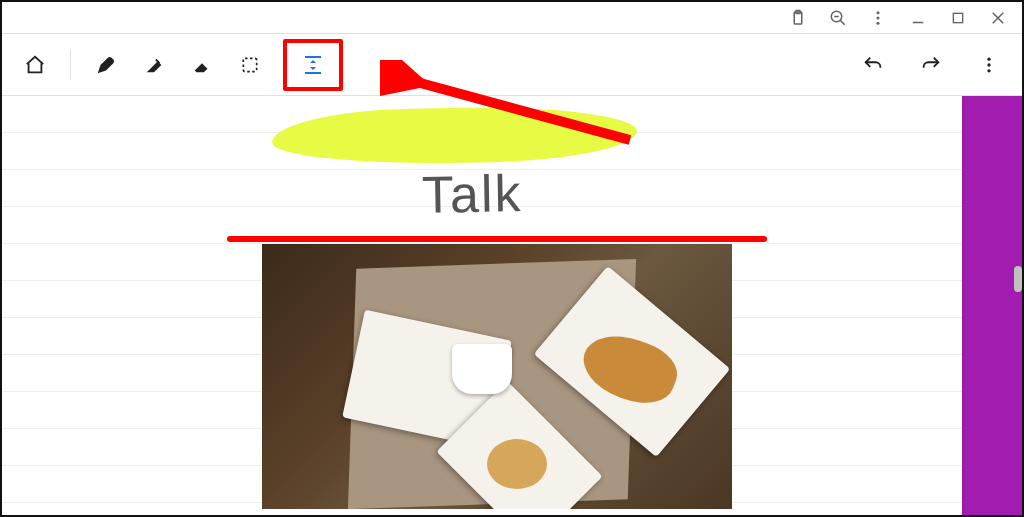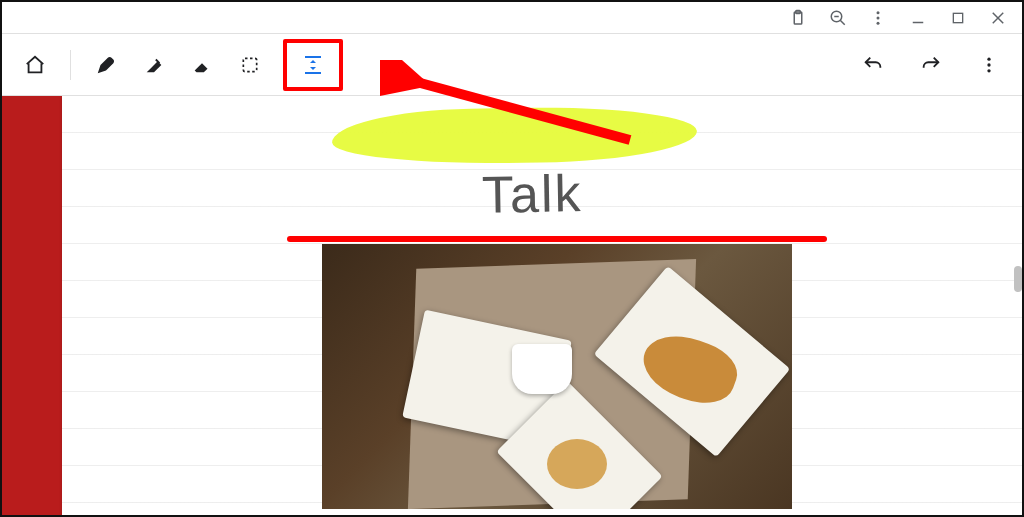--- a/index.html
+++ b/index.html
@@ -78,23 +78,23 @@
     border: 4px solid #ff0000;
     border-radius: 2px;
     pointer-events: none;
   }
 
   
   .canvas-wrap {
     position: absolute;
     top: 94px;
     left: 0; right: 0; bottom: 0;
-    background: #b91c1c;
-    display: flex;
-    justify-content: flex-end;
+    background: #a21caf;
+    display: flex;
+    justify-content: flex-start;
     overflow: hidden;
   }
   .canvas {
     width: 960px;
     background: #fff;
     position: relative;
     box-shadow: 0 1px 3px rgba(0,0,0,.15);
     overflow: hidden;
   }
   .scrollthumb {

